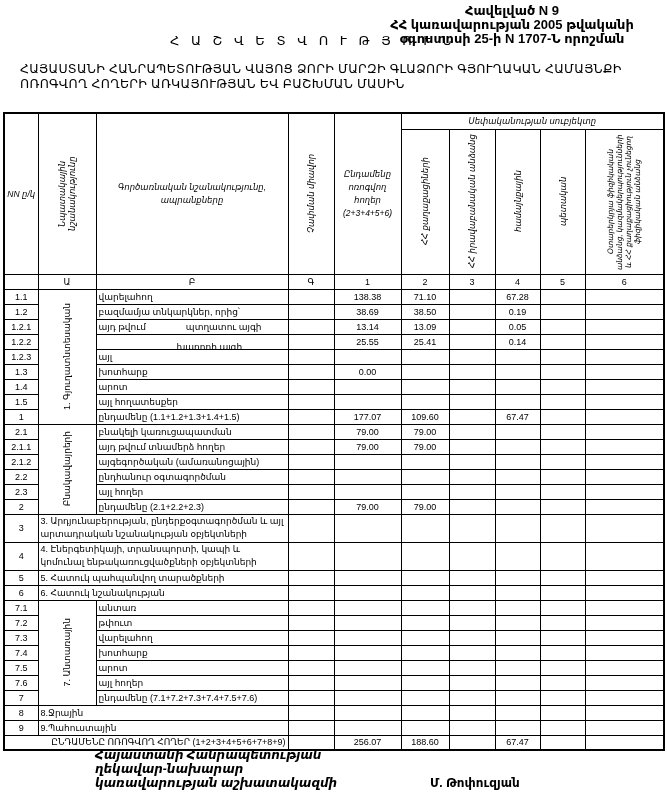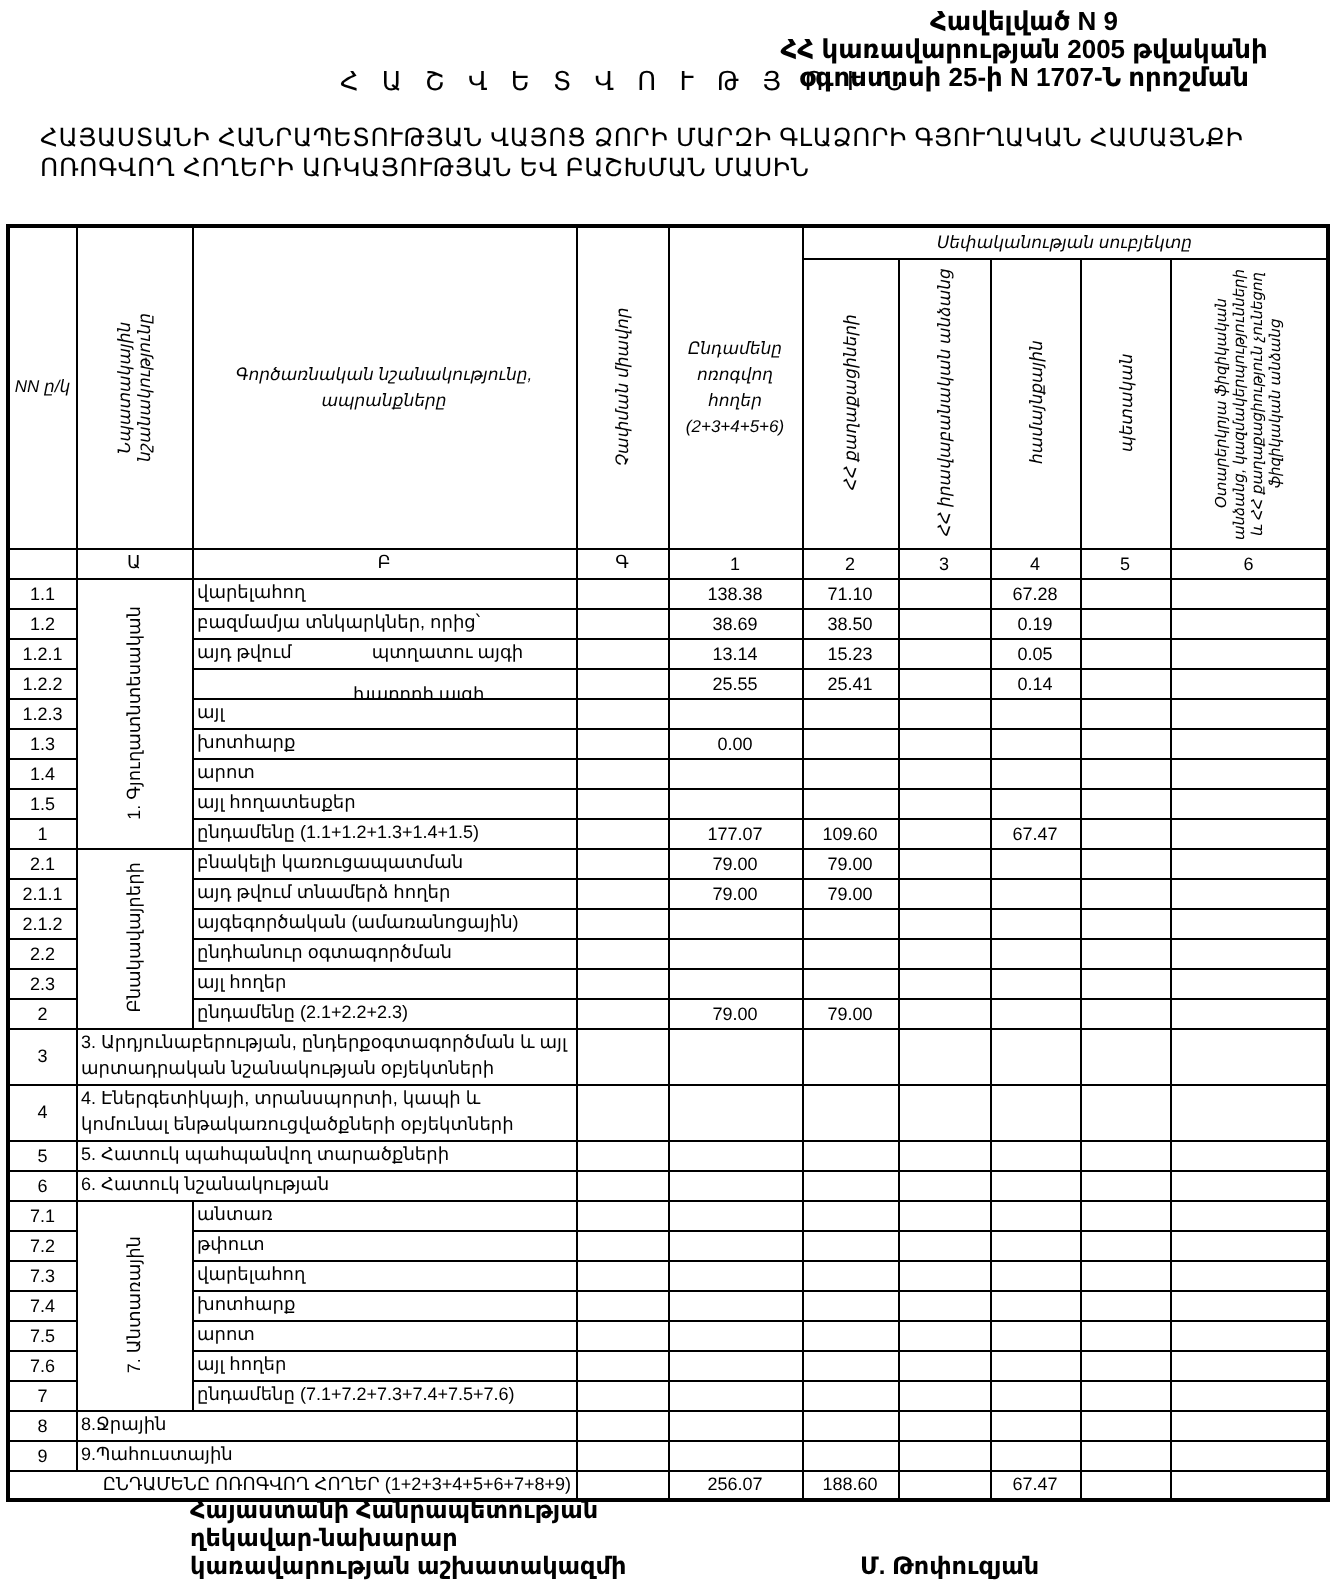--- a/index.html
+++ b/index.html
@@ -15,21 +15,21 @@
   table.grid th { font-size: 8.5px; font-style: italic; }
   .thick-b td { border-bottom: 2px solid #000; }
   .c { text-align: center; }
   .l { text-align: left; }
   .vert { writing-mode: vertical-rl; transform: rotate(180deg); white-space: normal; line-height: 10px; margin: 0 auto; text-align: center; }
   .vert-wrap { display: flex; align-items: center; justify-content: center; height: 100%; }
   tr.r { height: 15px; }
   tr.r2 { height: 28px; }
   .wrap { white-space: normal !important; line-height: 13px; }
   .num { text-align: center; font-size: 9px; }
-  .signer { left: 95px; top: 748px; font-size: 12px; font-weight: bold; line-height: 14px; }
+  .signer { left: 95px; top: 748px; font-size: 12px; font-weight: bold; line-height: 14px; font-style: italic; }
   .signature { left: 430px; top: 776px; font-size: 12px; font-weight: bold; }
   .total-label { text-align: right; }
 </style>
 </head>
 <body>
 
 <div class="abs approval">
   <div>Հավելված N 9</div>
   <div>ՀՀ կառավարության 2005 թվականի</div>
   <div>օգոստոսի 25-ի N 1707-Ն որոշման</div>
@@ -136,21 +136,21 @@
         <td class="num"></td>
         <td class="num">0.19</td>
         <td class="num"></td>
         <td class="num"></td>
       </tr>
       <tr class="r">
         <td class="c">1.2.1</td>
         <td class="l" style="position: relative;"><span>այդ թվում</span><span style="position: absolute; margin-left: 28px; padding-left: 12px;">պտղատու այգի</span></td>
         <td class="num"></td>
         <td class="num">13.14</td>
-        <td class="num">15.23</td>
+        <td class="num">13.09</td>
         <td class="num"></td>
         <td class="num">0.05</td>
         <td class="num"></td>
         <td class="num"></td>
       </tr>
       <tr class="r">
         <td class="c">1.2.2</td>
         <td class="l" style="position: relative;"><span></span><span style="position: absolute; margin-left: 78px;">խաղողի այգի</span></td>
         <td class="num"></td>
         <td class="num">25.55</td>

